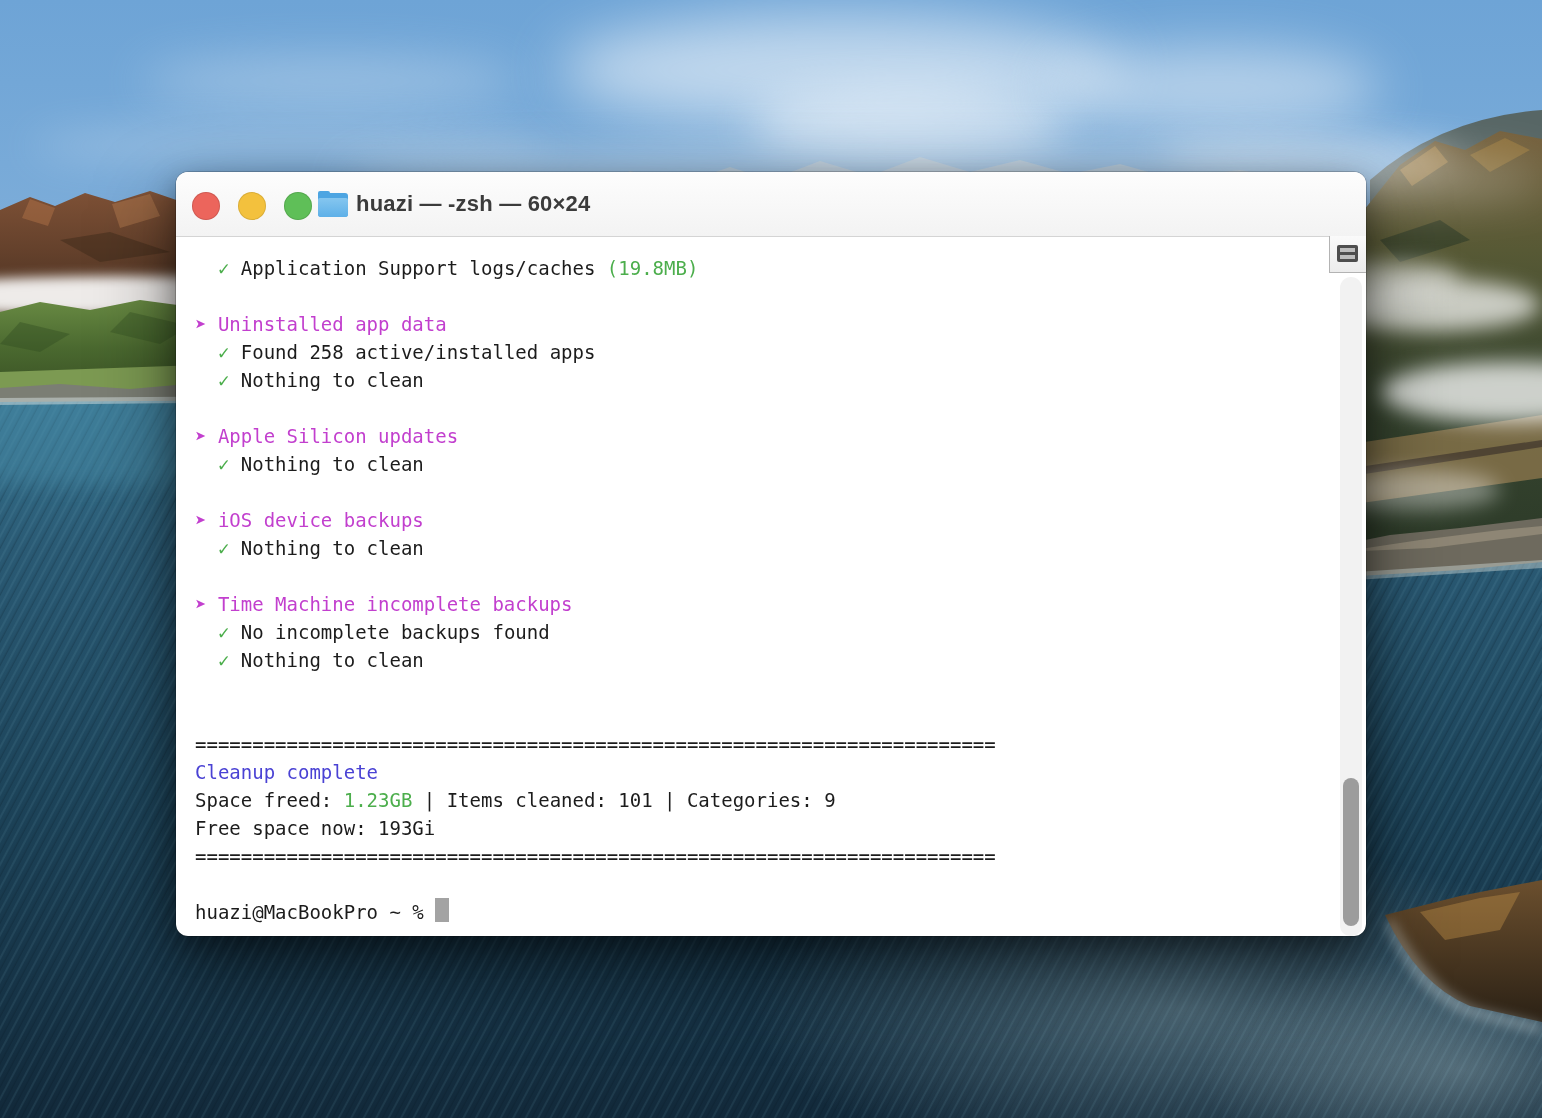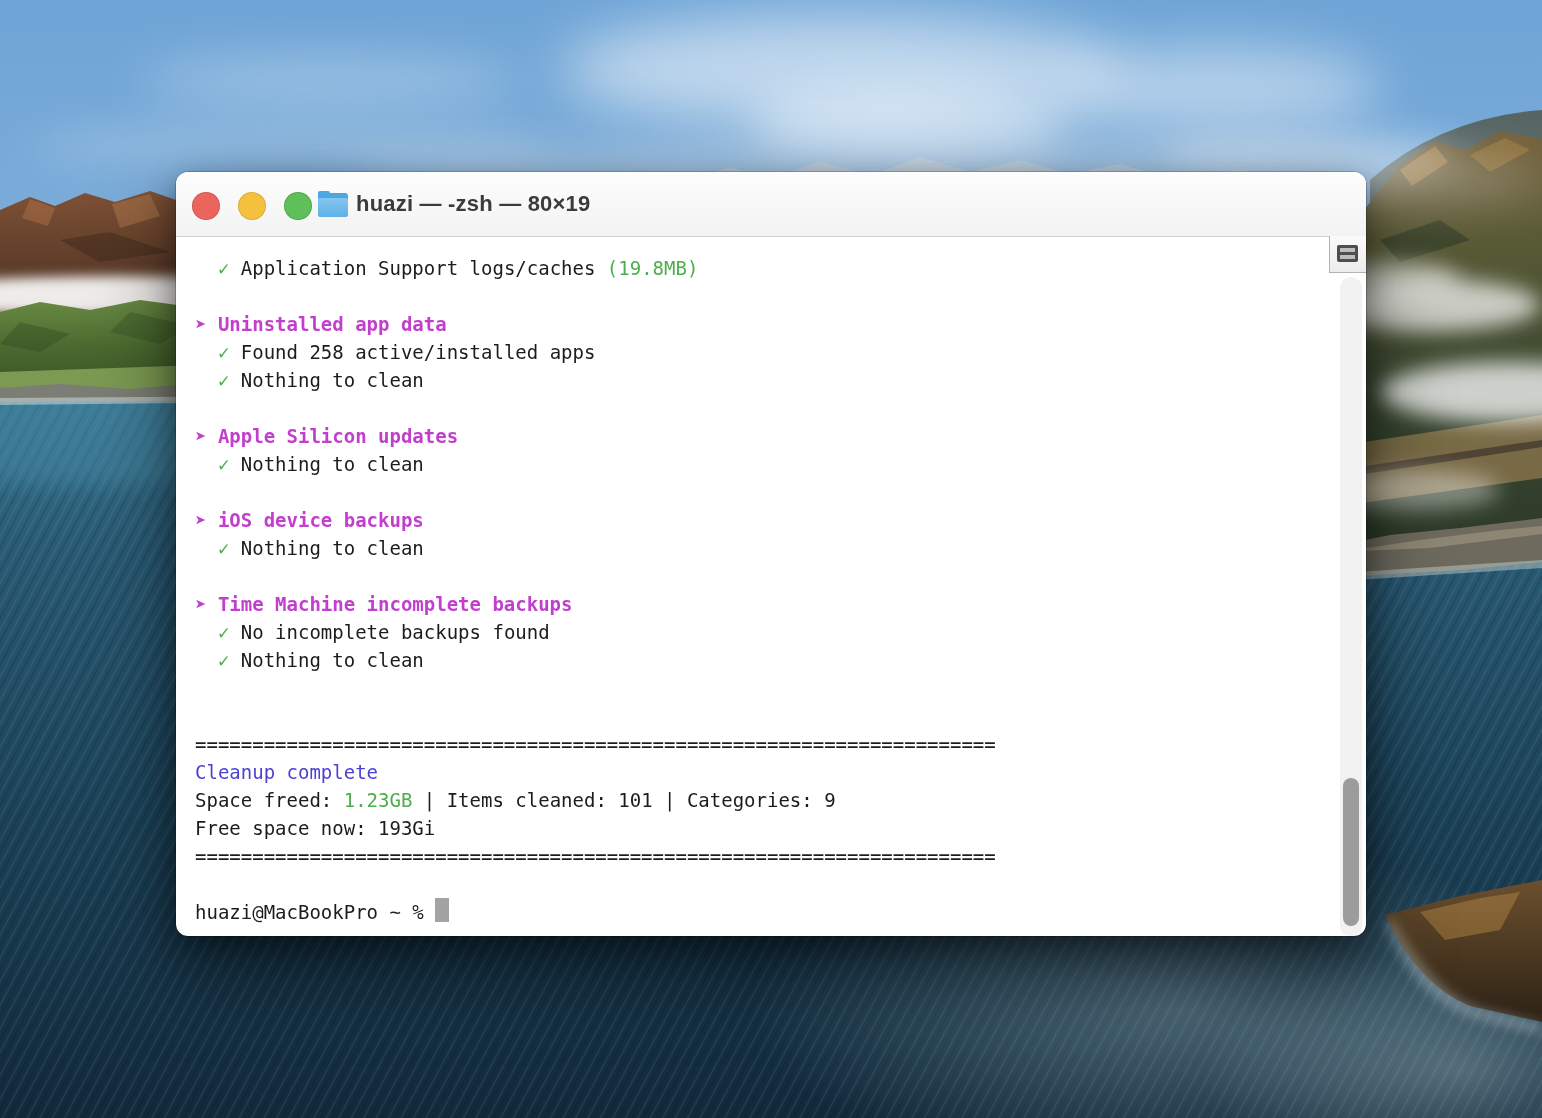--- a/index.html
+++ b/index.html
@@ -66,21 +66,21 @@
     position:absolute;left:19px;top:82px;right:34px;
     font-family:"DejaVu Sans Mono","Liberation Mono",monospace;
     font-size:19px;line-height:28px;color:var(--c-fg);
     white-space:pre;
   }
   .tline{height:28px;}
   .c-fg{color:var(--c-fg);}
   .c-green{color:var(--c-green);}
   .c-magenta{color:var(--c-magenta);font-weight:bold;}
   .c-blue{color:var(--c-blue);}
-  .bold{font-weight:bold;}
+  .bold{font-weight:normal;}
   .cursor{display:inline-block;width:14px;height:24px;background:var(--c-cursor);vertical-align:text-bottom;margin-bottom:1px;}
 </style>
 </head>
 <body>
 
 <div class="wallpaper">
   <div class="sky"></div>
 
   <svg class="land-svg" width="1542" height="1118" viewBox="0 0 1542 1118">
     <defs>
@@ -186,21 +186,21 @@
 <div class="window">
   <div class="titlebar">
     <div class="tl red"></div>
     <div class="tl yellow"></div>
     <div class="tl green"></div>
     <div class="folder">
       <div class="tab"></div>
         <div class="back"></div>
         <div class="front"></div>
     </div>
-    <div class="title">huazi — -zsh — 80×19</div>
+    <div class="title">huazi — -zsh — 60×24</div>
   </div>
 
   <div class="pane-btn">
     <div class="pane-ico">
         <i class="b1"></i>
         <i class="b2"></i>
       </div>
   </div>
 
   <div class="content"><div class="tline"><span class="c-fg">  </span><span class="c-green">✓</span><span class="c-fg"> Application Support logs/caches </span><span class="c-green">(19.8MB)</span></div><div class="tline">&nbsp;</div><div class="tline"><span class="c-magenta">➤ </span><span class="c-magenta bold">Uninstalled app data</span></div><div class="tline"><span class="c-fg">  </span><span class="c-green">✓</span><span class="c-fg"> Found 258 active/installed apps</span></div><div class="tline"><span class="c-fg">  </span><span class="c-green">✓</span><span class="c-fg"> Nothing to clean</span></div><div class="tline">&nbsp;</div><div class="tline"><span class="c-magenta">➤ </span><span class="c-magenta bold">Apple Silicon updates</span></div><div class="tline"><span class="c-fg">  </span><span class="c-green">✓</span><span class="c-fg"> Nothing to clean</span></div><div class="tline">&nbsp;</div><div class="tline"><span class="c-magenta">➤ </span><span class="c-magenta bold">iOS device backups</span></div><div class="tline"><span class="c-fg">  </span><span class="c-green">✓</span><span class="c-fg"> Nothing to clean</span></div><div class="tline">&nbsp;</div><div class="tline"><span class="c-magenta">➤ </span><span class="c-magenta bold">Time Machine incomplete backups</span></div><div class="tline"><span class="c-fg">  </span><span class="c-green">✓</span><span class="c-fg"> No incomplete backups found</span></div><div class="tline"><span class="c-fg">  </span><span class="c-green">✓</span><span class="c-fg"> Nothing to clean</span></div><div class="tline">&nbsp;</div><div class="tline">&nbsp;</div><div class="tline"><span class="c-fg">======================================================================</span></div><div class="tline"><span class="c-blue">Cleanup complete</span></div><div class="tline"><span class="c-fg">Space freed: </span><span class="c-green">1.23GB</span><span class="c-fg"> | Items cleaned: 101 | Categories: 9</span></div><div class="tline"><span class="c-fg">Free space now: 193Gi</span></div><div class="tline"><span class="c-fg">======================================================================</span></div><div class="tline">&nbsp;</div><div class="tline"><span class="c-fg">huazi@MacBookPro ~ % </span><span class="cursor"></span></div></div>

